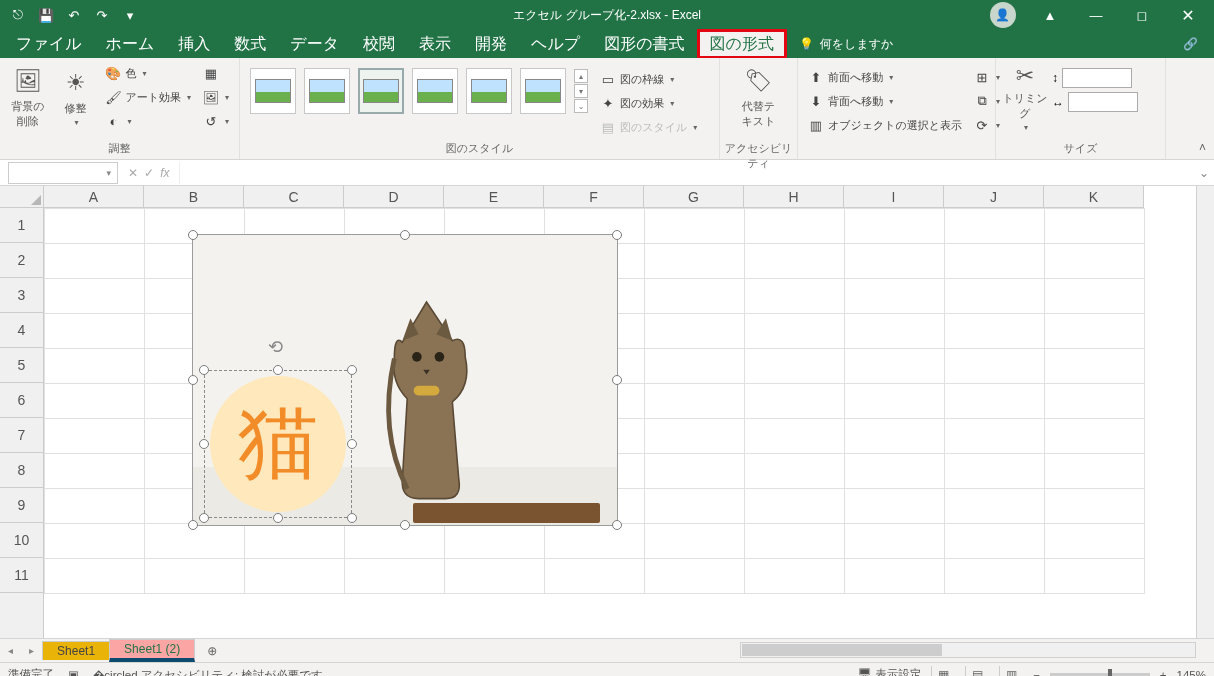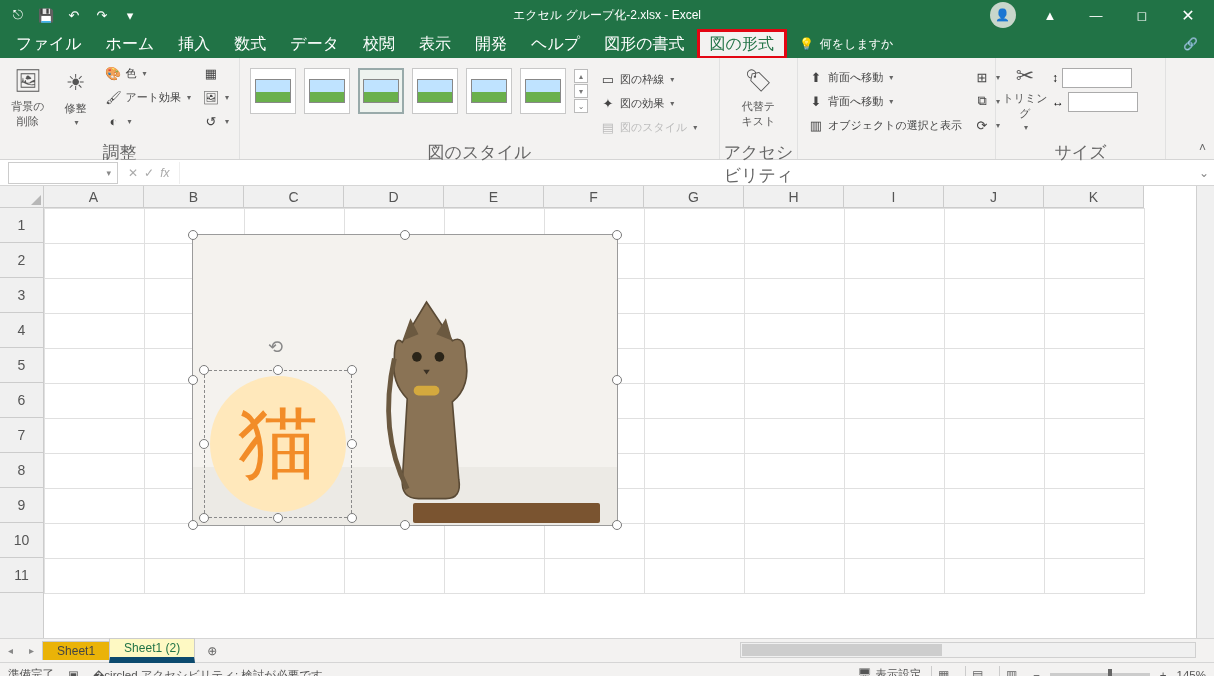--- a/index.html
+++ b/index.html
@@ -23,21 +23,21 @@
 .rtab { padding: 0 12px; display: flex; align-items: center; font-size: 16px; }
 .rtab.active { background: #f3f2f1; color: #217346; }
 .rtab.highlighted { border: 3px solid #e30613; padding: 0 10px; margin: -1px 0; }
 .tell-me { display: flex; align-items: center; gap: 6px; margin-left: 12px; font-size: 12px; }
 .share-icon { margin-left: auto; padding: 0 12px; display: flex; align-items: center; }
 
 
 .ribbon { height: 102px; background: #f3f2f1; border-bottom: 1px solid #d5d5d5; display: flex; position: relative; }
 .group { border-right: 1px solid #e1e1e1; display: flex; flex-direction: column; }
 .group-body { flex: 1; display: flex; align-items: flex-start; padding: 4px 6px 0 6px; gap: 4px; }
-.group-label { height: 18px; font-size: 17px; color: #666; text-align: center; padding-bottom: 2px; position: relative; }
+.group-label { height: 18px; font-size: 11px; color: #666; text-align: center; padding-bottom: 2px; position: relative; }
 .big-btn { display: flex; flex-direction: column; align-items: center; justify-content: center; width: 46px; height: 70px; font-size: 11px; color: #555; gap: 2px; text-align: center; }
 .big-btn .bicon { width: 32px; height: 32px; display: flex; align-items: center; justify-content: center; font-size: 22px; }
 .small-row { display: flex; flex-direction: column; gap: 2px; }
 .small-btn { display: flex; align-items: center; gap: 4px; height: 22px; padding: 0 4px; font-size: 11px; color: #444; white-space: nowrap; }
 .small-btn .sicon { width: 16px; height: 16px; display: inline-flex; align-items: center; justify-content: center; font-size: 13px; }
 .small-btn.disabled { color: #bbb; }
 .dd { font-size: 8px; color: #666; margin-left: 2px; }
 .gallery { display: flex; gap: 8px; align-items: center; padding: 6px 4px; }
 .gal-item { width: 46px; height: 46px; border: 1px solid #c8c8c8; background: #fff; display: flex; align-items: center; justify-content: center; }
 .gal-item.sel { border: 2px solid #9aa; background: #eef3ef; }
@@ -80,21 +80,21 @@
 .circle-bg span { font-size: 80px; color: #f28c28; font-weight: 500; }
 .sel-box { position: absolute; border: 1px dashed #8a8a8a; }
 .handle { position: absolute; width: 10px; height: 10px; background: #fff; border: 1px solid #7a7a7a; border-radius: 50%; }
 .rot-handle { position: absolute; left: 50%; top: -34px; transform: translateX(-50%); width: 20px; height: 20px; color: #888; font-size: 18px; }
 .hv-scroll { width: 18px; background: #f0f0f0; border-left: 1px solid #d0d0d0; }
 
 
 .sheet-tabs-row { height: 24px; background: #f3f2f1; border-top: 1px solid #d5d5d5; display: flex; align-items: center; position: relative; }
 .st-nav { padding: 0 8px; color: #888; font-size: 10px; }
 .sheet-tab { padding: 2px 14px; border: 1px solid #ccc; border-bottom: none; background: #eab308; font-size: 12px; color: #444; margin-right: -1px; }
-.sheet-tab.active { background: #fef9c3; color: #217346; border-bottom: 6px solid #0c4a6e; }
+.sheet-tab.active { background: #fca5a5; color: #217346; border-bottom: 4px solid #0c4a6e; }
 .add-sheet { width: 24px; text-align: center; color: #666; margin-left: 6px; }
 .hscroll { position: absolute; right: 18px; left: 740px; top: 3px; height: 16px; background: #f0f0f0; border: 1px solid #d0d0d0; }
 .hscroll-thumb { position: absolute; left: 1px; top: 1px; width: 200px; height: 12px; background: #cdcdcd; }
 
 
 .statusbar { height: 24px; background: #f3f2f1; border-top: 1px solid #d5d5d5; display: flex; align-items: center; font-size: 11.5px; color: #555; padding: 0 8px; gap: 14px; }
 .statusbar .right { margin-left: auto; display: flex; align-items: center; gap: 10px; }
 .view-btn { width: 24px; height: 18px; border-left: 1px solid #ccc; display: flex; align-items: center; justify-content: center; font-size: 12px; color: #666; }
 .zoom-slider { width: 100px; height: 4px; background: #ccc; position: relative; }
 .zoom-slider .knob { position: absolute; top: -4px; left: 58%; width: 4px; height: 12px; background: #666; }

